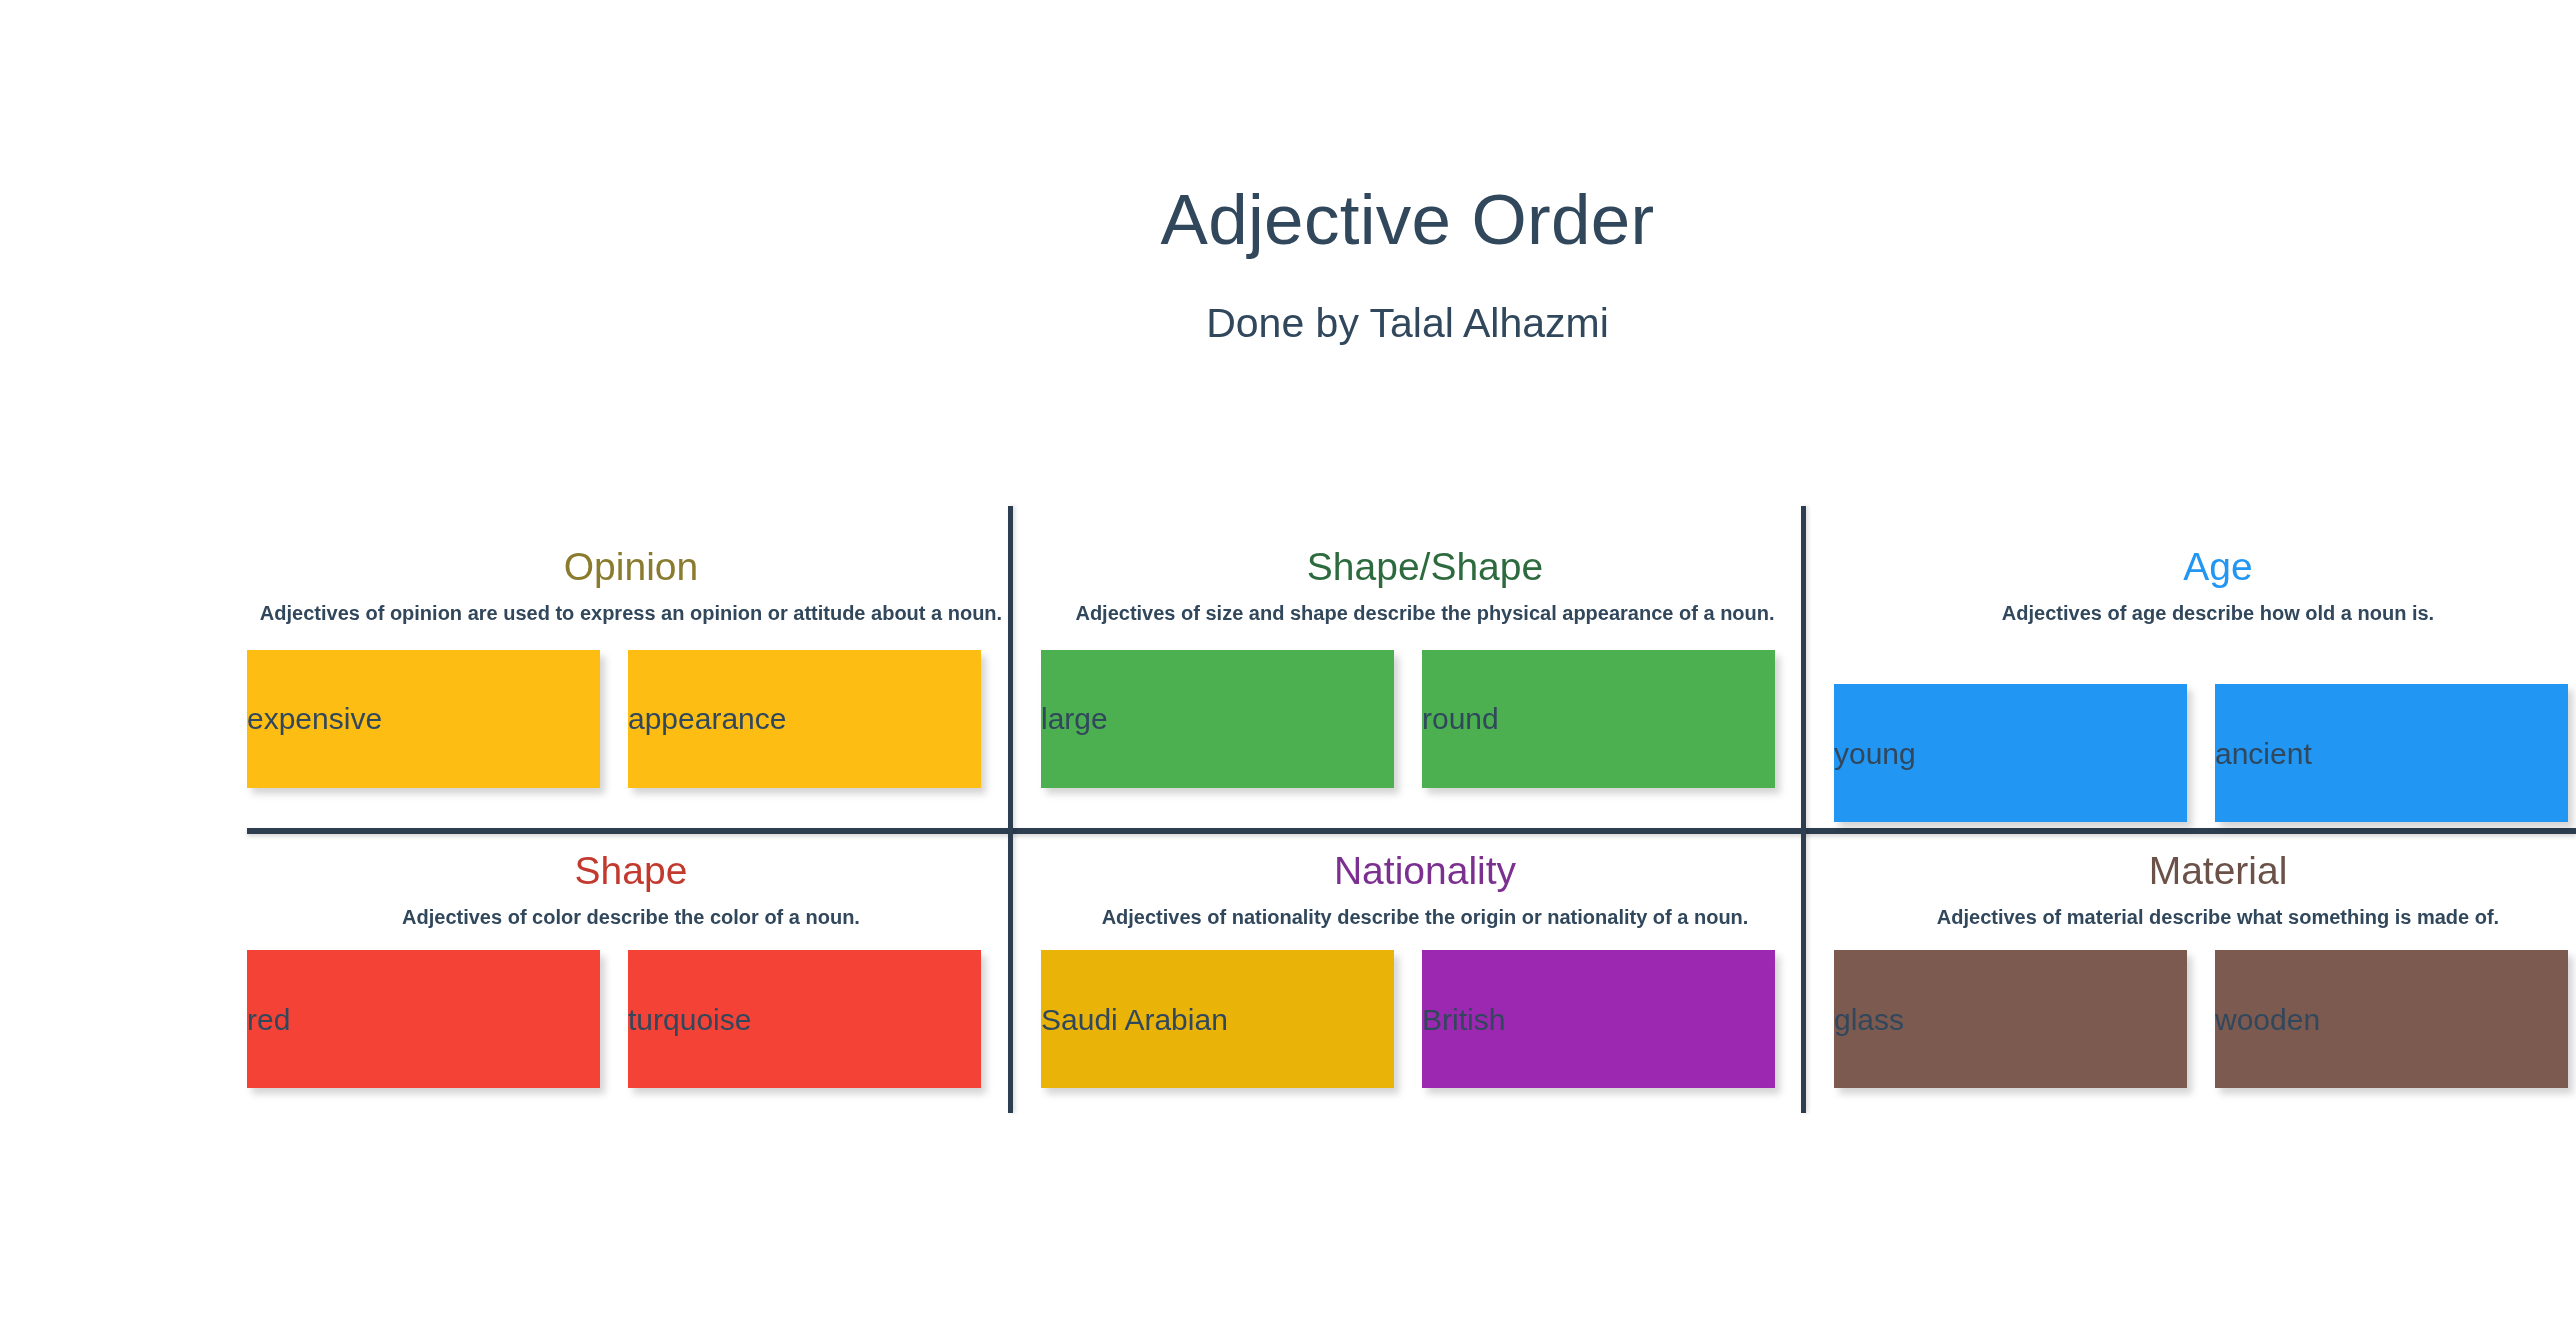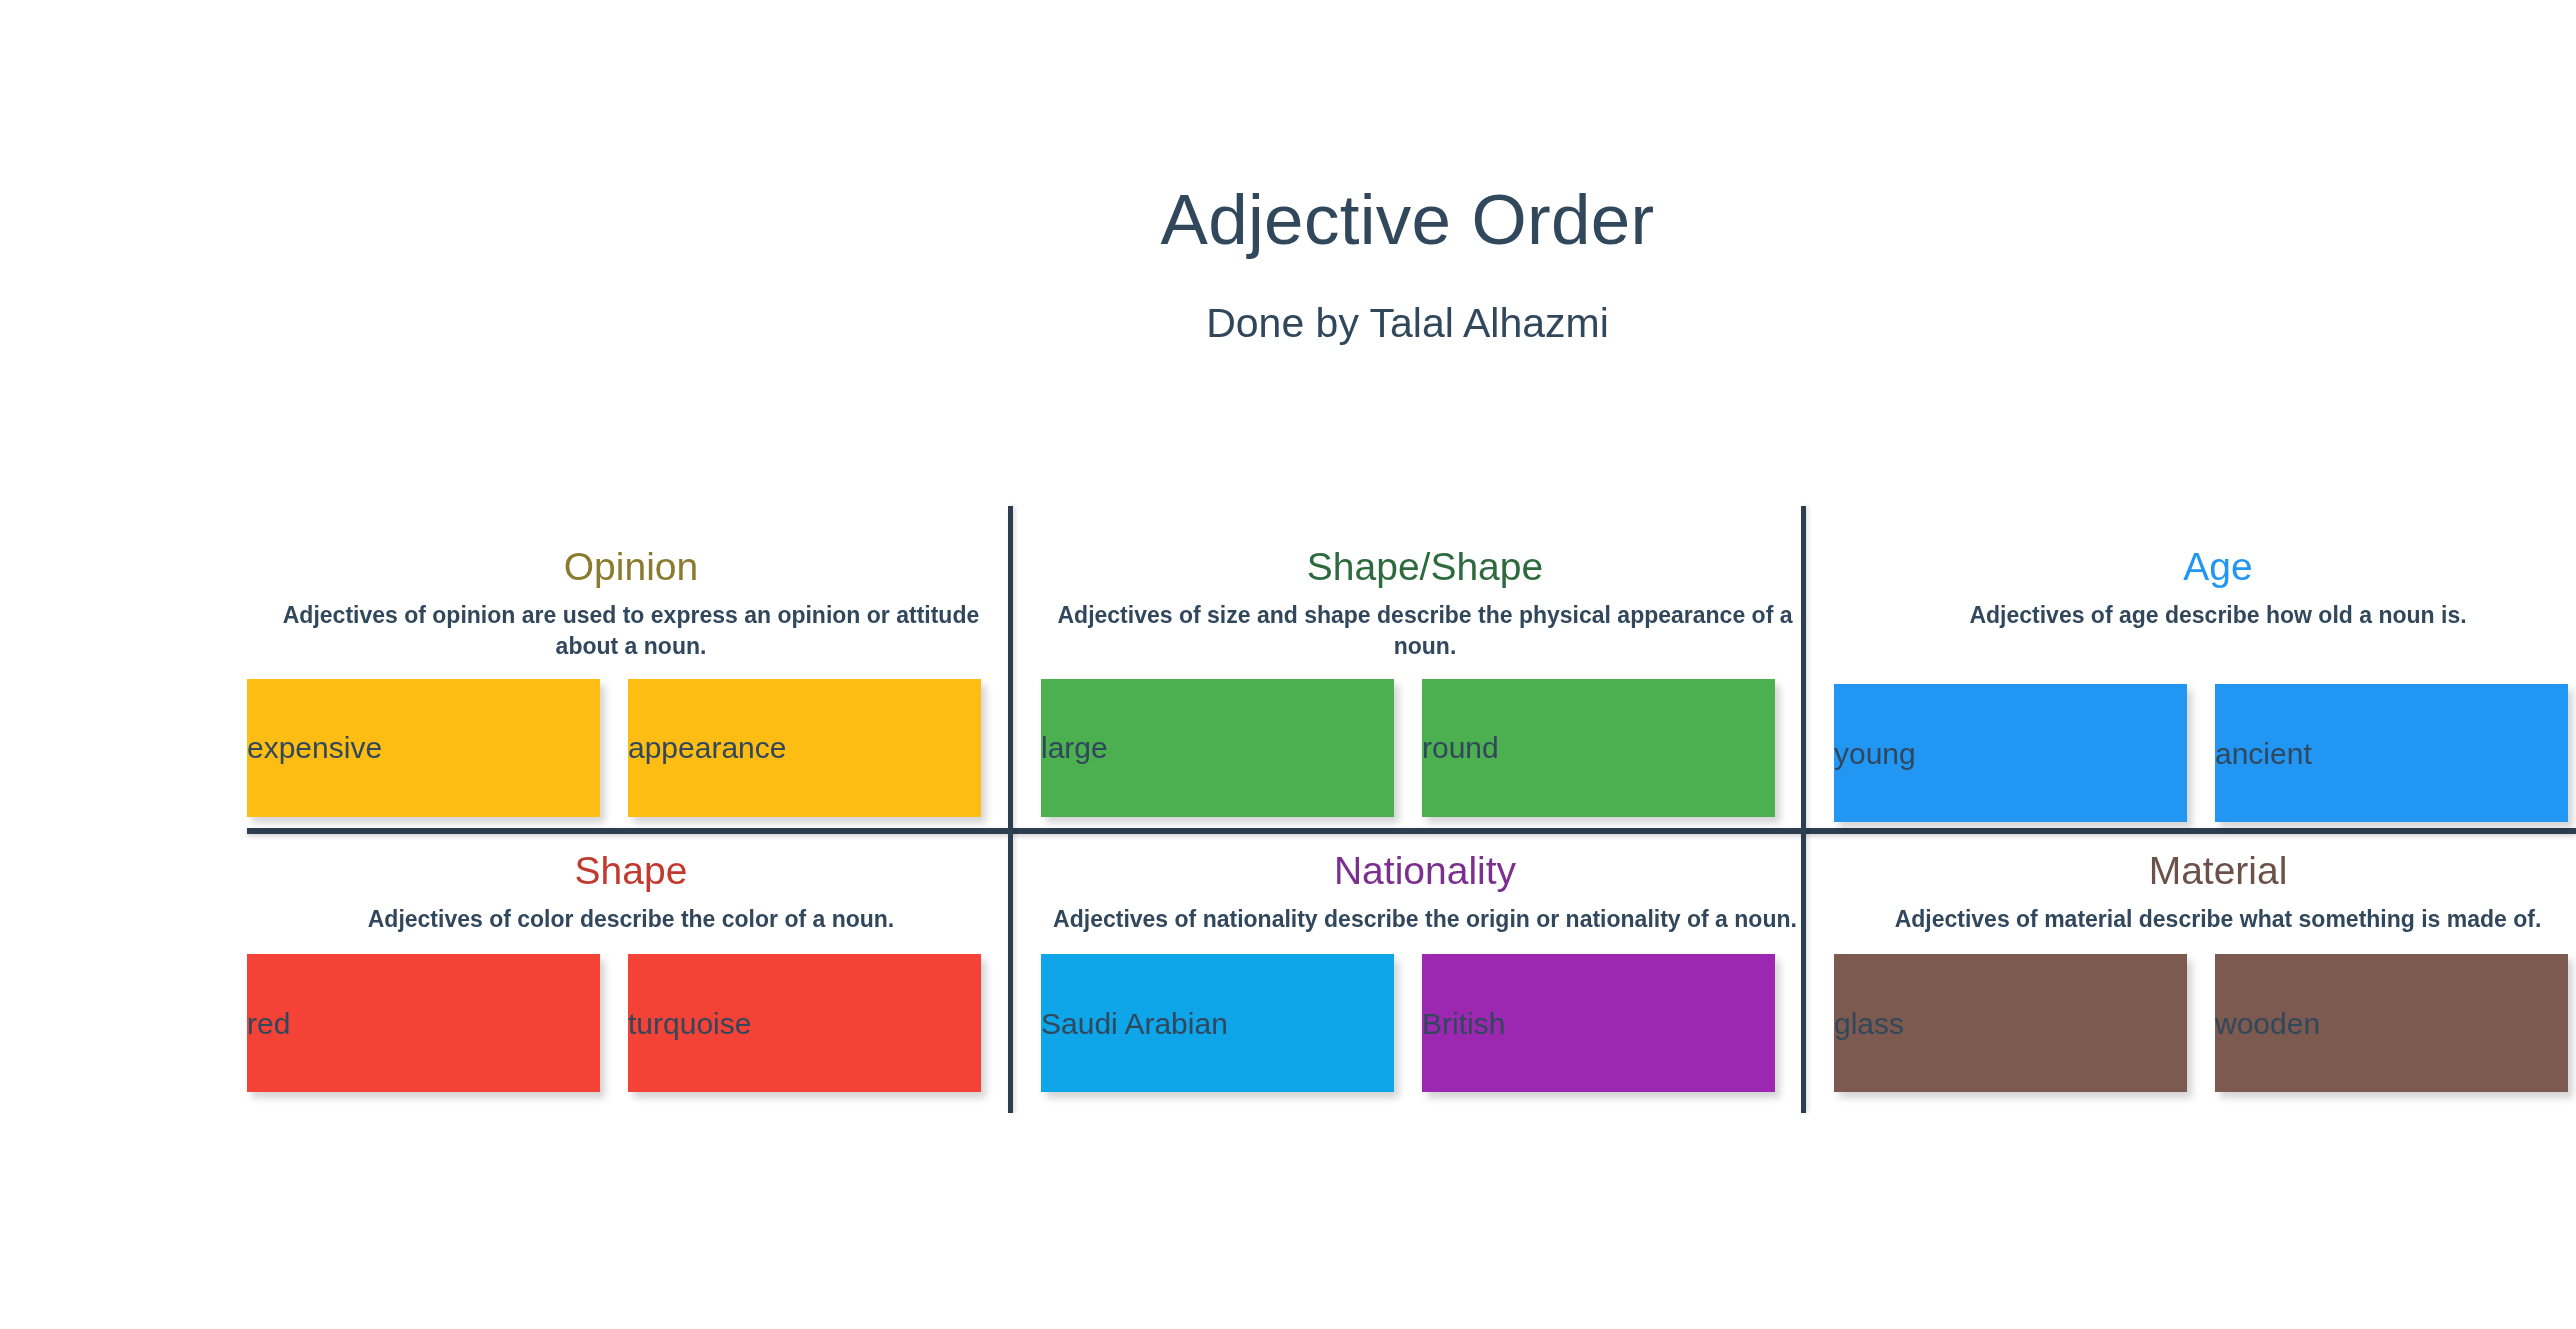--- a/index.html
+++ b/index.html
@@ -90,21 +90,21 @@
   .cat-name {
     text-align: center;
     font-size: 39px;
     font-weight: 400;
     line-height: 1.1;
     margin-bottom: 11.3px;
   }
 
   .cat-desc {
     text-align: center;
-    font-size: 23px;
+    font-size: 20px;
     font-weight: 700;
     color: #31475c;
     line-height: 1.33;
     padding: 0 11.3px;
     min-height: 32px;
   }
 
   .cards {
     display: flex;
     gap: 28px;
@@ -197,21 +197,21 @@
         <div class="card" style="background-color: rgb(244, 67, 54);">
           <span class="card-label">turquoise</span>
         </div>
       </div>
     </div>
 
     <div class="cat r1 c1">
       <div class="cat-name" style="color: rgb(123, 47, 143);">Nationality</div>
       <div class="cat-desc">Adjectives of nationality describe the origin or nationality of a noun.</div>
       <div class="cards">
-        <div class="card" style="background-color: #0ea5e9;">
+        <div class="card" style="background-color: #eab308;">
           <span class="card-label">Saudi Arabian</span>
         </div>
         <div class="card" style="background-color: rgb(156, 39, 176);">
           <span class="card-label">British</span>
         </div>
       </div>
     </div>
 
     <div class="cat r1 c2">
       <div class="cat-name" style="color: rgb(107, 81, 72);">Material</div>

